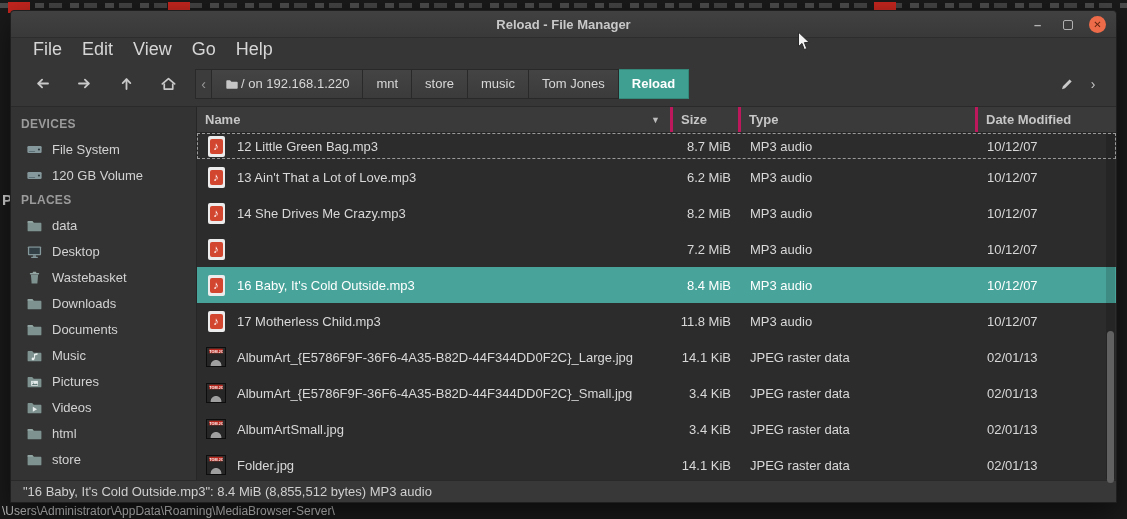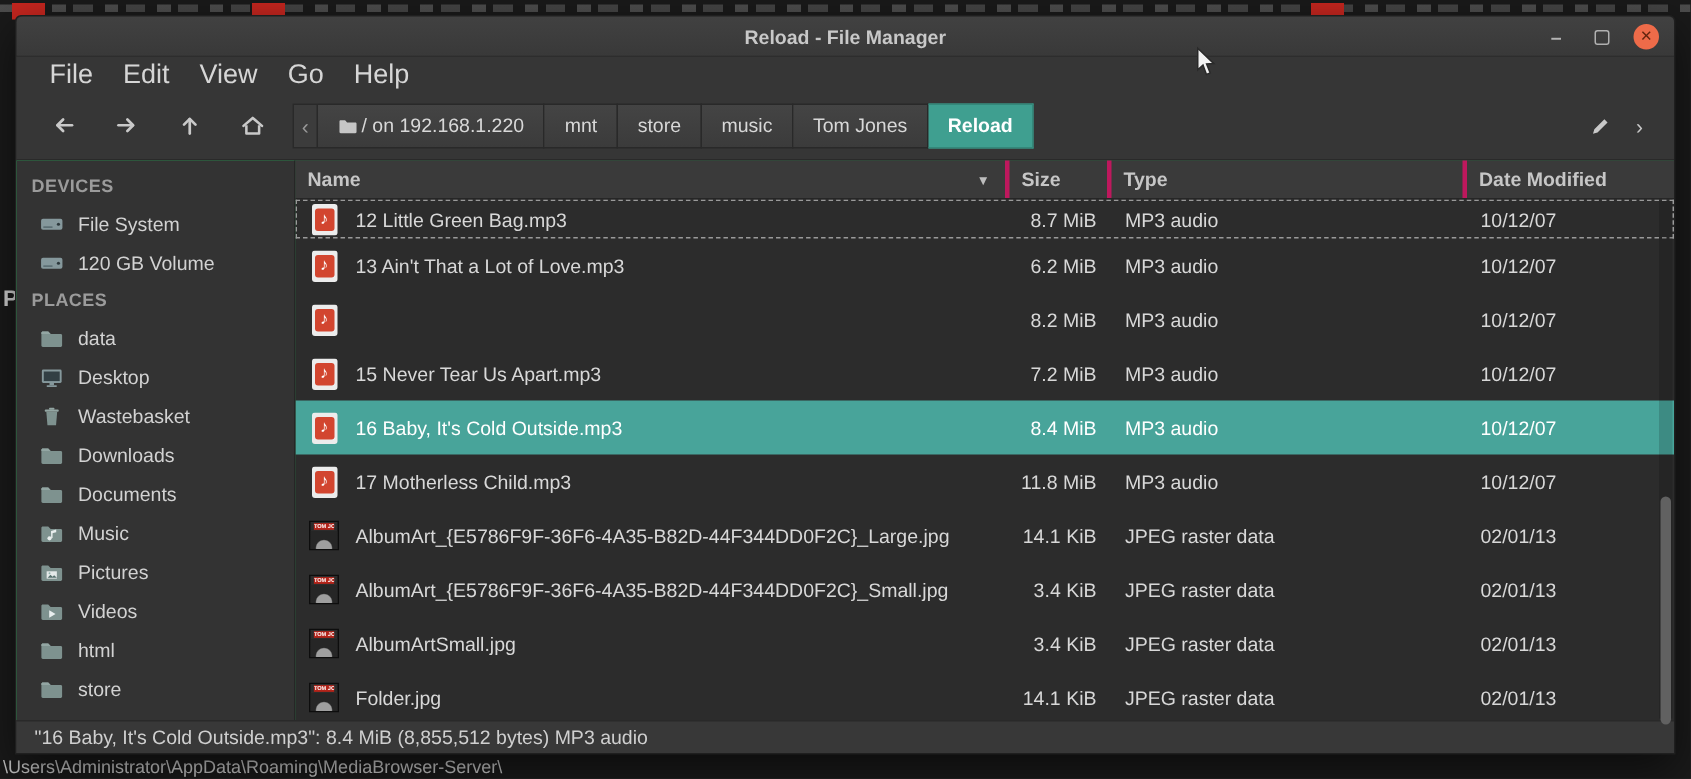--- a/index.html
+++ b/index.html
@@ -41,21 +41,21 @@
   .pb-btn{height:30px;display:flex;align-items:center;gap:2px;padding:0 13px;
     background:linear-gradient(#444,#3b3b3b);border:1px solid #292929;border-left:none;
     color:#d8d8d8;font-size:13px;white-space:nowrap}
   .pb-btn svg{width:14px;height:14px}
   .pb-btn.active{background:#3f9f90;border-color:#34887a;color:#fff;font-weight:bold}
   .pb-spacer{flex:1}
   .toolbtn{width:26px;height:30px;display:flex;align-items:center;justify-content:center;color:#c8c8c8;font-size:14px}
   .toolbtn svg{width:16px;height:16px}
 
   
-  .main{flex:1;display:flex;min-height:0;background:#22c55e}
+  .main{flex:1;display:flex;min-height:0;background:#fde047}
   .sidebar{flex:0 0 186px;background:#333;border-right:1px solid #262626;padding-top:5px;overflow:hidden}
   .sb-title{height:24px;display:flex;align-items:center;padding-left:10px;color:#9b9b9b;font-size:12px;font-weight:bold;letter-spacing:.3px}
   .sb-item{height:26px;display:flex;align-items:center;gap:9px;padding-left:15px;color:#d2d2d2;font-size:13px;white-space:nowrap}
   .sb-item svg{width:17px;height:17px;flex:0 0 17px}
 
   .listpane{flex:1;display:flex;flex-direction:column;min-width:0;position:relative;background:#2c2c2c}
   .listheader{flex:0 0 26px;display:flex;background:#3a3a3a;border-bottom:1px solid #262626;color:#c6c6c6;font-size:13px;font-weight:bold}
   .lh{display:flex;align-items:center;padding:0 8px;border-right:3px solid #be185d;white-space:nowrap}
   .lh.c-name{flex:0 0 476px;justify-content:space-between}
   .lh.c-size{flex:0 0 68px}
@@ -361,34 +361,34 @@
             <div class="cell c-date">10/12/07</div>
           </div>
 
           <div class="row">
             <div class="cell c-name">
                 <span class="fic">
                   <span class="ic-audio">
                     <i>♪</i>
                   </span>
                 </span>
+                <span>14 She Drives Me Crazy.mp3</span>
               </div>
             <div class="cell c-size">8.2 MiB</div>
             <div class="cell c-type">MP3 audio</div>
             <div class="cell c-date">10/12/07</div>
           </div>
 
           <div class="row">
             <div class="cell c-name">
                 <span class="fic">
                   <span class="ic-audio">
                     <i>♪</i>
                   </span>
                 </span>
-                <span>15 Never Tear Us Apart.mp3</span>
               </div>
             <div class="cell c-size">7.2 MiB</div>
             <div class="cell c-type">MP3 audio</div>
             <div class="cell c-date">10/12/07</div>
           </div>
 
           <div class="row selected">
             <div class="cell c-name">
                 <span class="fic">
                   <span class="ic-audio">

